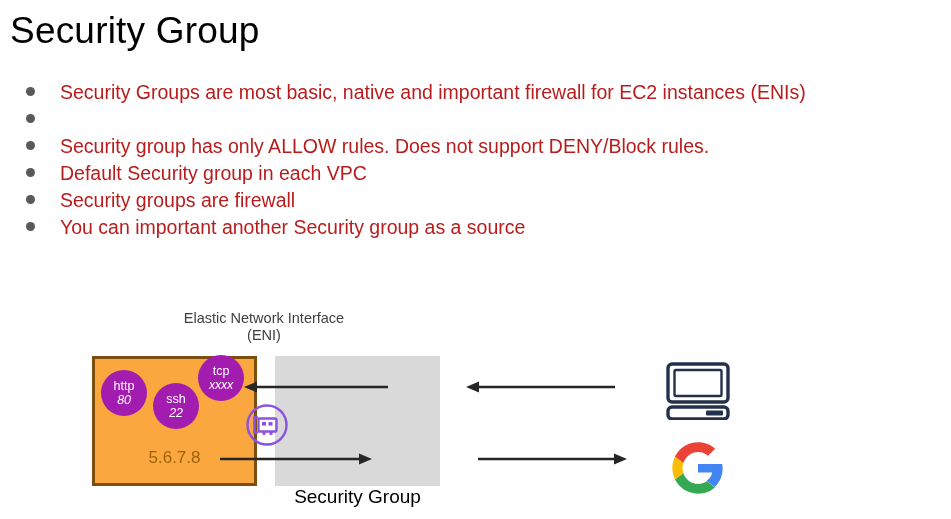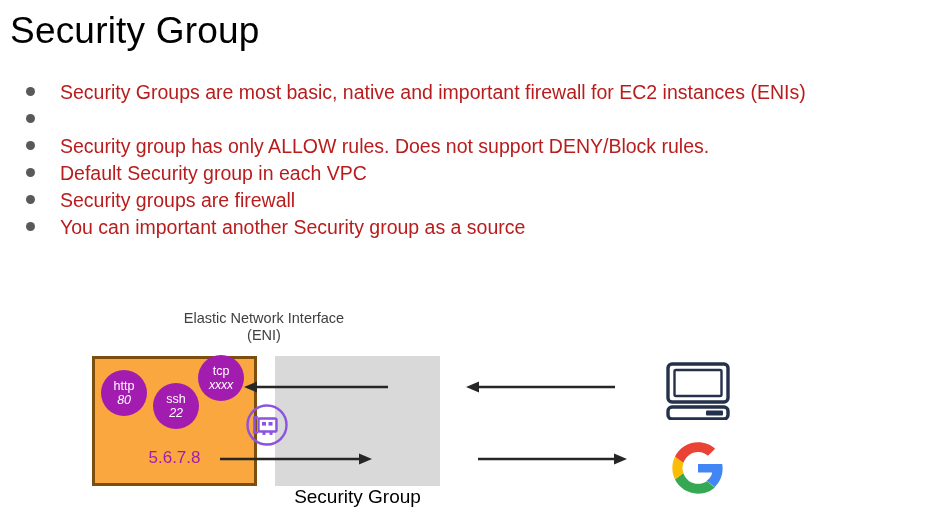--- a/index.html
+++ b/index.html
@@ -116,21 +116,21 @@
   #bubble-tcp  { left: 198px; top: 59px;  width: 46px; height: 46px; }
   .port-bubble .line2 { letter-spacing: -0.3px; font-style: italic; }
 
   #ec2-ip {
     position: absolute;
     left: 92px;
     top: 152px;
     width: 165px;
     text-align: center;
     font-size: 17px;
-    color: #a21caf;
+    color: #a16207;
   }
 
   #ec2-caption {
     position: absolute;
     left: 92px;
     top: 192px;
     width: 165px;
     text-align: center;
     font-size: 19px;
     color: #000;

